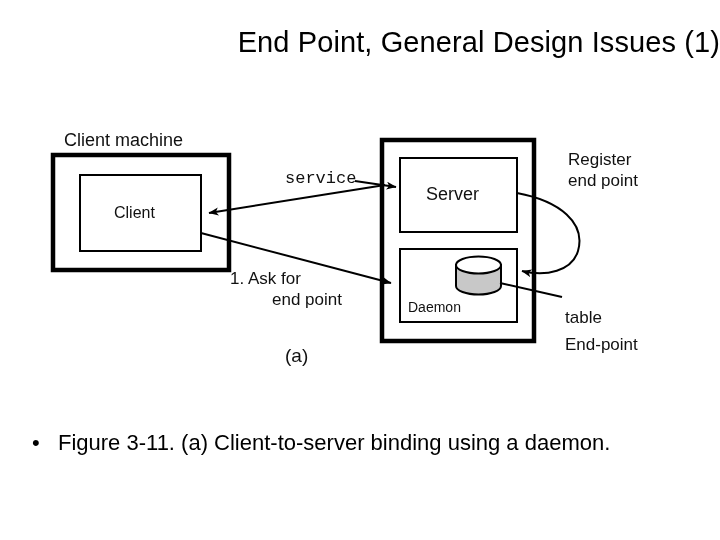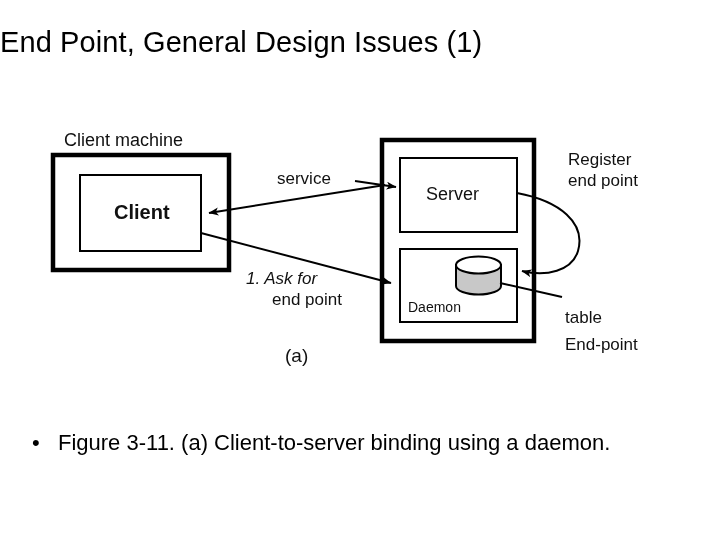--- a/index.html
+++ b/index.html
@@ -15,21 +15,21 @@
     font-family: "Liberation Sans", sans-serif;
     color: #000000;
   }
 
   
   #slide-title {
     position: absolute;
     left: 0;
     top: 24px;
     width: 720px;
-    text-align: left;
+    text-align: right;
     font-size: 29px;
     line-height: 36px;
     font-weight: normal;
     letter-spacing: 0.1px;
     color: #000000;
   }
 
   
   #figure {
     position: absolute;
@@ -117,30 +117,30 @@
     <line x1="355" y1="76" x2="396" y2="82" stroke="#000000" stroke-width="2" marker-end="url(#arrowFilled)"></line>
 
     <path d="M517,88 C560,96 586,118 578,146 C572,166 546,172 522,166" fill="none" stroke="#000000" stroke-width="2" marker-end="url(#arrowFilled)"></path>
 
     <line x1="500" y1="178" x2="562" y2="192" stroke="#000000" stroke-width="2"></line>
 
   </svg>
 
   <div class="fig-label" style="left:64px; top:25px; font-size:18px;">Client machine</div>
 
-  <div class="fig-label" style="left:114px; top:97px; font-size:20px;font-weight:bold;">Client</div>
+  <div class="fig-label" style="left:114px; top:97px; font-size:16px;">Client</div>
 
 
   <div class="fig-label" style="left:426px; top:79px; font-size:18px;">Server</div>
 
   <div class="fig-label" style="left:408px; top:192px; font-size:14px;text-align:center;">Daemon</div>
 
-  <div class="fig-label" style="left:277px; top:63px;">service</div>
+  <div class="fig-label" style="left:285px; top:63px;font-family:Liberation Mono, monospace;">service</div>
 
-  <div class="fig-label" style="left:246px; top:163px;font-style:italic;">1. Ask for</div>
+  <div class="fig-label" style="left:230px; top:163px;">1. Ask for</div>
   <div class="fig-label" style="left:272px; top:184px;">end point</div>
 
   <div class="fig-label" style="left:568px; top:44px;">Register</div>
   <div class="fig-label" style="left:568px; top:65px;">end point</div>
 
   <div class="fig-label" style="left:565px; top:197px;margin-top:32px;">End-point</div>
   <div class="fig-label" style="left:565px; top:202px;">table</div>
 
   <div class="fig-label" style="left:285px; top:240px; font-size:19px;">(a)</div>
 

